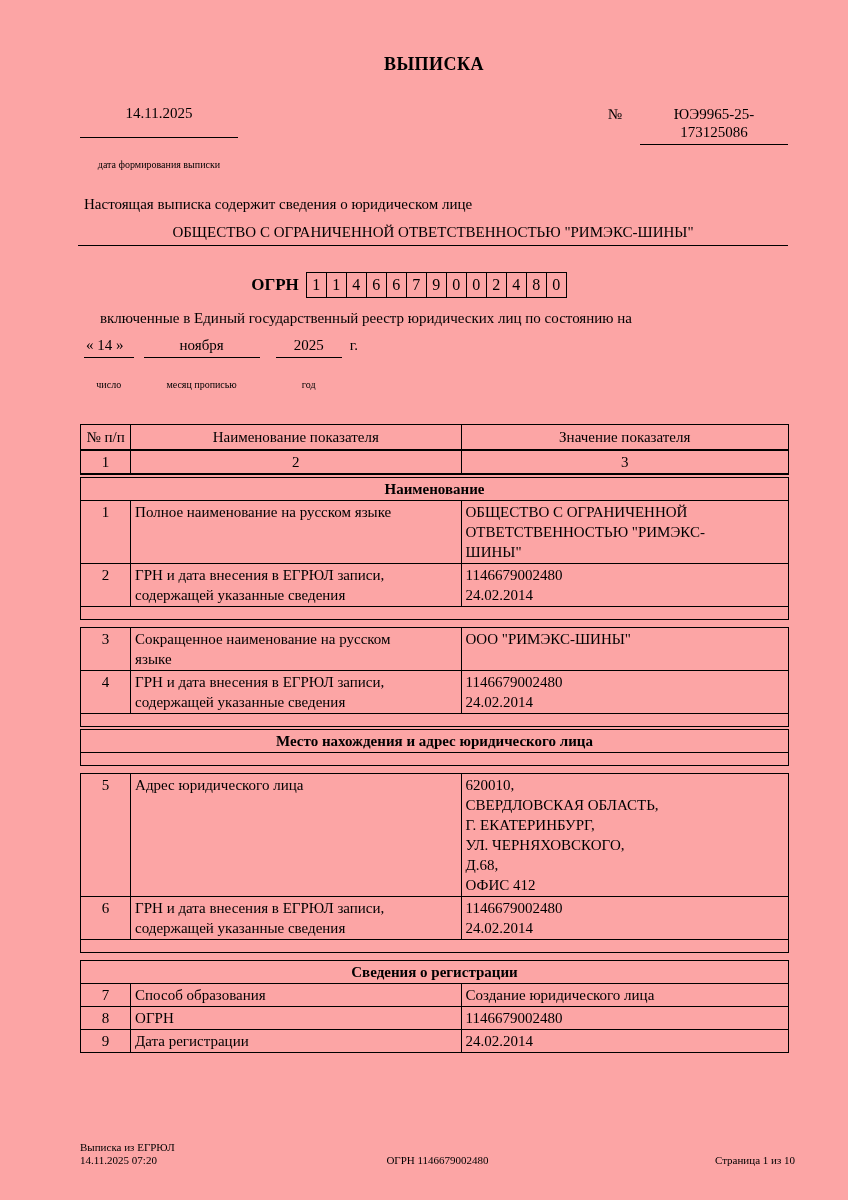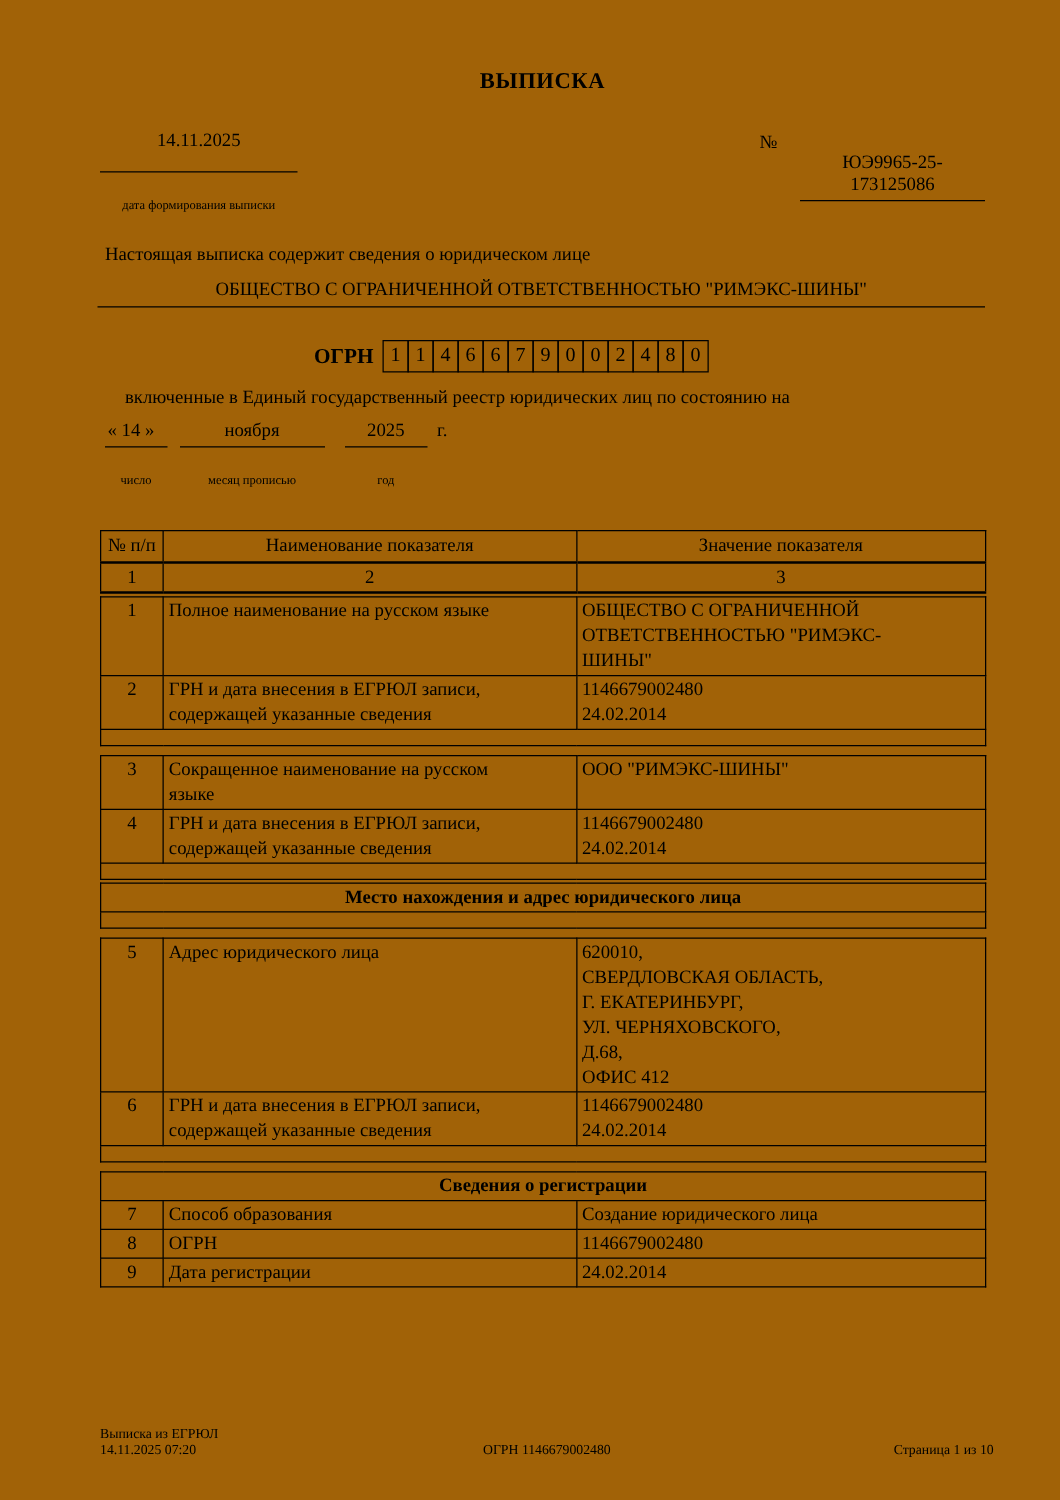--- a/index.html
+++ b/index.html
@@ -1,31 +1,31 @@
 <!DOCTYPE html>
 <html><head>
 <meta charset="utf-8">
 <style>
   html,body{margin:0;padding:0;background:#ffffff;}
   .page{
     width:848px;height:1200px;box-sizing:border-box;position:relative;
-    background:#a16207;color:#000;
+    background:#fca5a5;color:#000;
     font-family:"Liberation Serif", serif;
     padding:54px 60px 0 80px;overflow:hidden;
   }
   .title{text-align:center;font-weight:bold;font-size:18px;letter-spacing:.5px;}
   .subtitle{text-align:center;font-weight:bold;font-size:16px;margin-top:9px;}
 
   .meta{display:flex;justify-content:space-between;margin-top:30px;}
   .meta-left{width:158px;text-align:center;font-size:15px;}
   .meta-left .value{padding-bottom:15px;border-bottom:1px solid #000;}
   .small-label{font-size:10px;padding-top:2px;margin-top:19px;}
   .meta-right{display:flex;align-items:flex-start;font-size:15px;}
   .num-sign{margin-right:18px;padding-top:1px;}
-  .num-value{width:148px;text-align:center;border-bottom:1px solid #000;padding-bottom:3px;line-height:18px;margin-top:16px;}
+  .num-value{width:148px;text-align:center;border-bottom:1px solid #000;padding-bottom:3px;line-height:18px;}
 
   .intro{font-size:15px;margin:26px 0 0 4px;}
   .company{margin-top:11px;text-align:center;}
   .company .value{font-size:15px;border-bottom:1px solid #000;padding-bottom:4px;margin-left:-2px;margin-right:0;}
 
   .ogrn-row{display:flex;justify-content:center;align-items:center;margin-top:26px;margin-left:-50px;}
   .ogrn-label{font-weight:bold;font-size:17px;margin-right:8px;}
   .ogrn-boxes{display:flex;}
   .ogrn-cell{width:19px;height:24px;border:1px solid #000;margin-left:-1px;
     display:flex;align-items:center;justify-content:center;font-size:16px;}
@@ -144,20 +144,23 @@
         </tbody>
       </table>
       <div class="tgap-sm"></div>
       <table class="tbl">
         <colgroup>
           <col style="width: 50px;">
           <col style="width: 330px;">
           <col style="width: 327px;">
         </colgroup>
         <tbody>
+          <tr class="row-section">
+            <td colspan="3">Наименование</td>
+          </tr>
           <tr>
             <td class="cell-num">1</td>
             <td class="cell-name">Полное наименование на русском языке</td>
             <td class="cell-value">ОБЩЕСТВО С ОГРАНИЧЕННОЙ
 ОТВЕТСТВЕННОСТЬЮ "РИМЭКС-
 ШИНЫ"</td>
           </tr>
           <tr>
             <td class="cell-num">2</td>
             <td class="cell-name">ГРН и дата внесения в ЕГРЮЛ записи,

